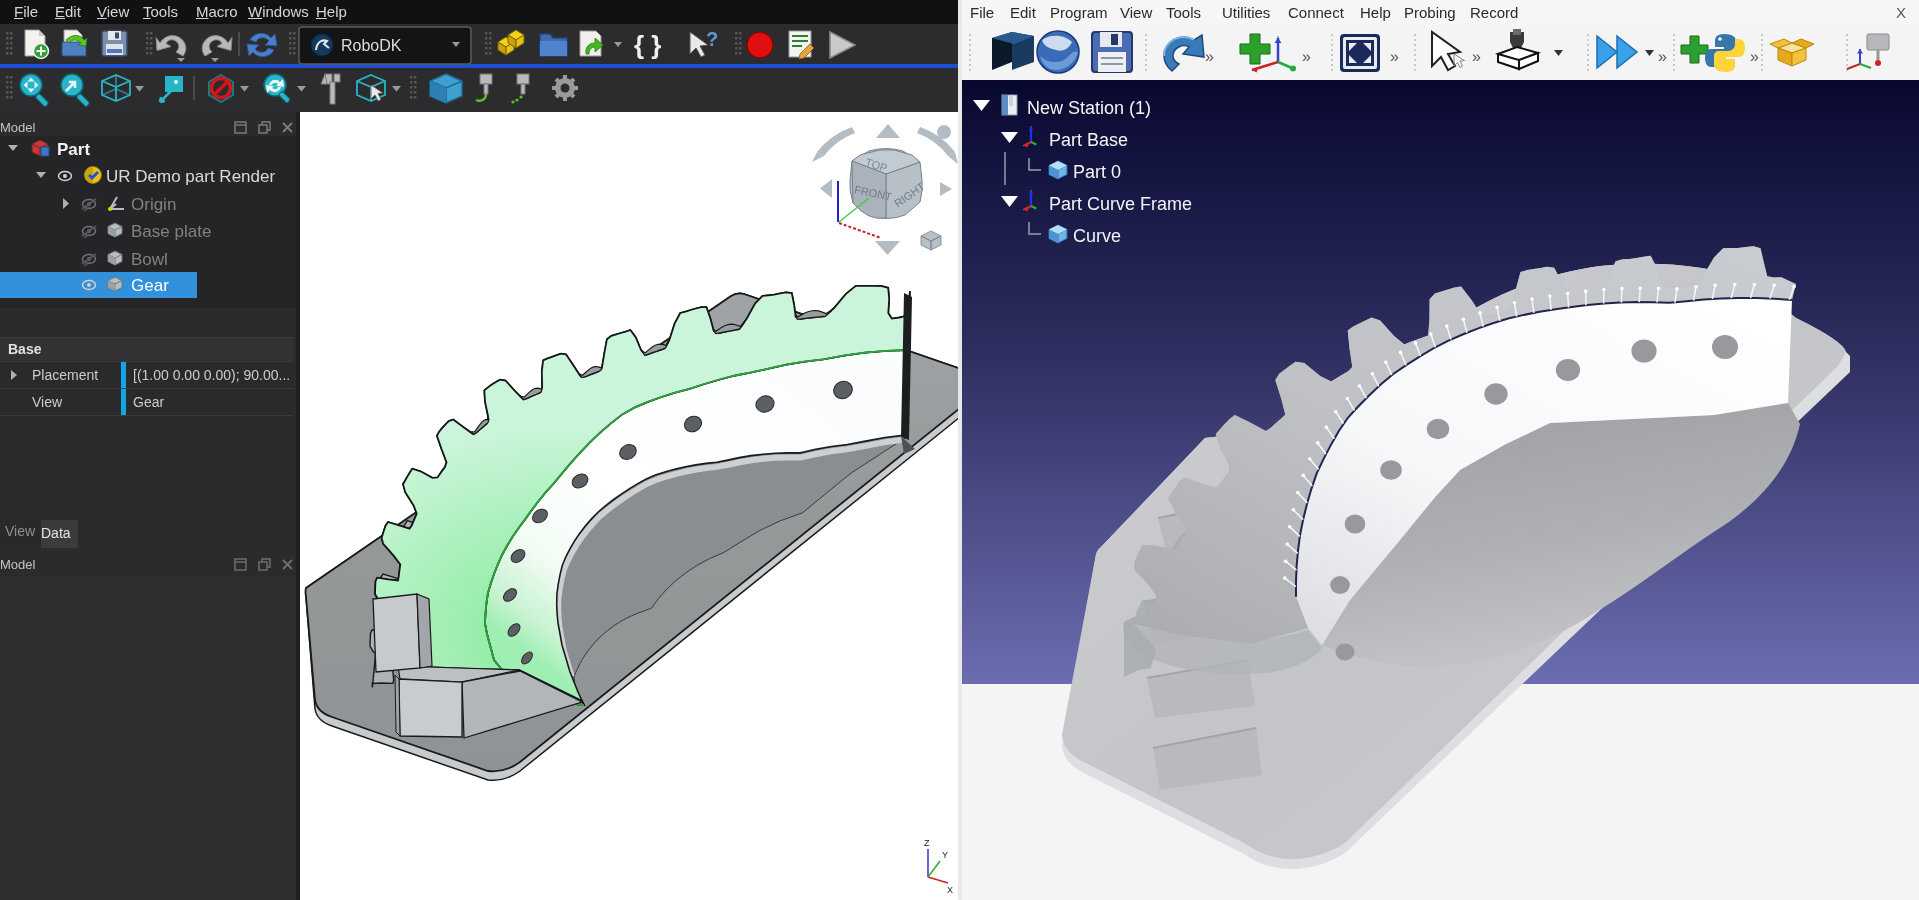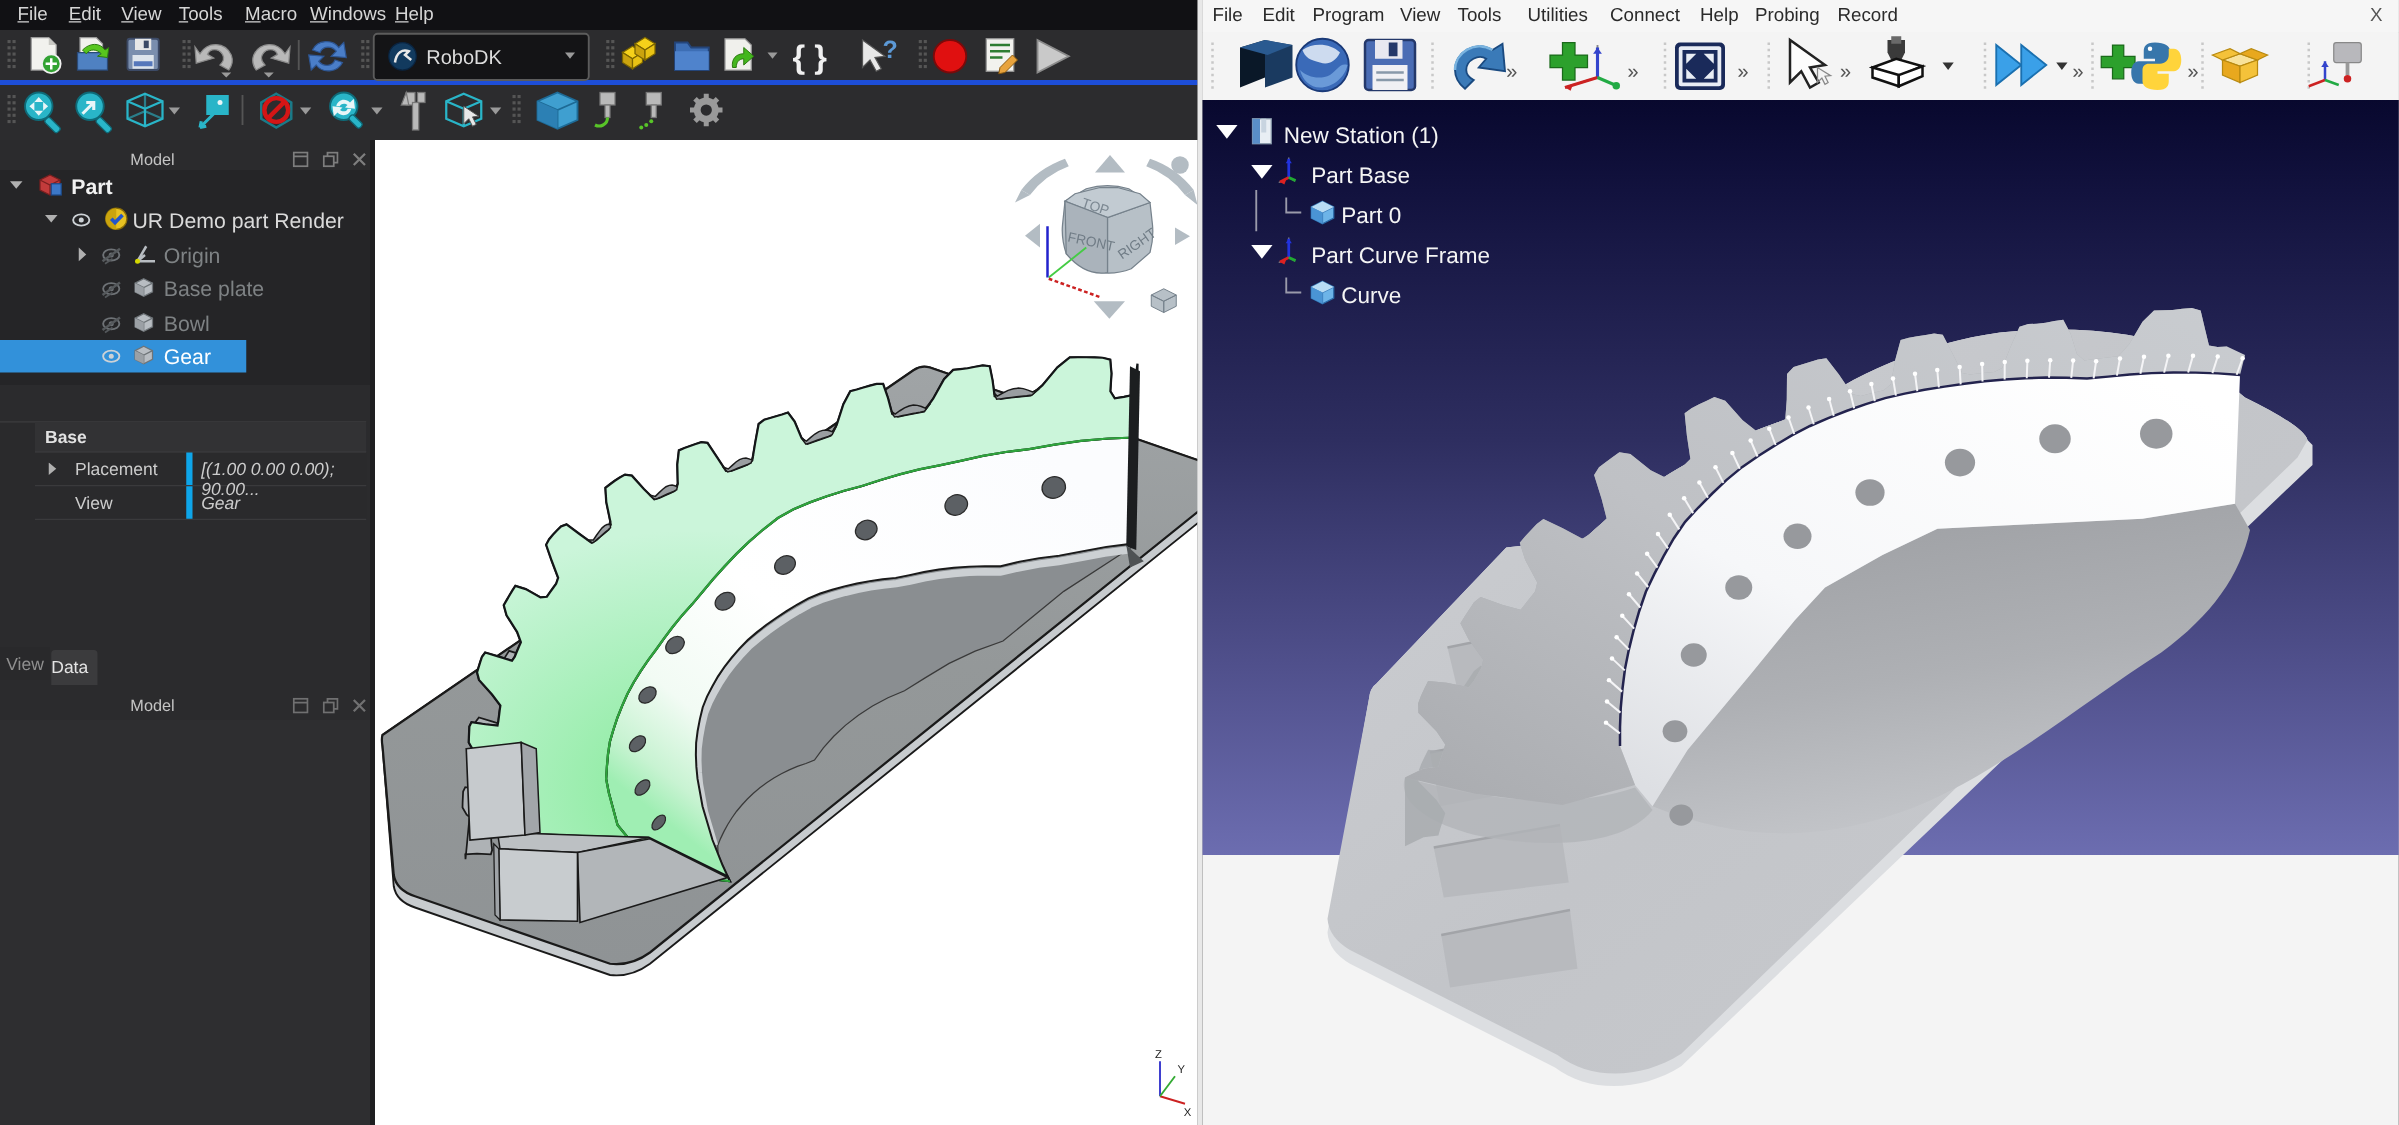--- a/index.html
+++ b/index.html
@@ -2,31 +2,31 @@
 <html><head><meta charset="utf-8"><style>
 * { margin:0; padding:0; box-sizing:border-box; }
 html,body { width:1919px; height:900px; overflow:hidden; background:#2c2c2e;
   font-family:"Liberation Sans", sans-serif; }
 #fc { position:absolute; left:0; top:0; width:958px; height:900px; background:#2c2c2e; }
 #fc-menu { position:absolute; left:0; top:0; width:958px; height:24px; background:#111114; color:#d6d6d6; font-size:15px; }
 #fc-menu span { position:absolute; top:3px; }
 #fc-tb1 { position:absolute; left:0; top:24px; width:958px; height:44px; border-bottom:4px solid #1d4ed8; }
 #fc-tb2 { position:absolute; left:0; top:68px; width:958px; height:44px; }
 #fc-dock { position:absolute; left:0; top:112px; width:296px; height:788px; background:#2b2b2d; }
-.titlebar { position:absolute; left:0; width:244px; height:22px; color:#c4c4c4; font-size:13px; text-align:center; line-height:22px; }
+.titlebar { position:absolute; left:0; width:244px; height:22px; color:#c4c4c4; font-size:13px; text-align:left; line-height:22px; }
 .wctl { position:absolute; width:13px; height:13px; opacity:.75; }
 #fc-view { position:absolute; left:300px; top:112px; width:658px; height:788px; background:#ffffff; }
 #split { position:absolute; left:296px; top:112px; width:4px; height:788px; background:#1f1f21; }
 #winsep { position:absolute; left:958px; top:0; width:4px; height:900px; background:#e8e8e8; }
-#props { position:absolute; left:0; top:225px; width:293px; background:#2a2a2c; border-top:1px solid #3c3c3e;padding-left:28px; }
+#props { position:absolute; left:0; top:225px; width:293px; background:#2a2a2c; border-top:1px solid #3c3c3e; }
 .prow { position:relative; height:27px; border-bottom:1px solid #3a3a3c; font-size:14px; color:#cccccc; }
 .pc1 { position:absolute; left:0; top:0; width:126px; height:100%; border-right:5px solid #0ea5e9; }
 .pc1 span { position:absolute; left:32px; top:5px; }
 .pc2 { position:absolute; left:127px; top:0; right:0; height:100%; }
-.pc2 span { position:absolute; left:6px; top:5px;font-style:italic; }
+.pc2 span { position:absolute; left:6px; top:5px; }
 #rdk { position:absolute; left:962px; top:0; width:957px; height:900px; background:#f4f4f4; }
 #rdk-menu { position:absolute; left:0; top:0; width:957px; height:26px; background:#f6f6f6; color:#2a2a2a; font-size:15px; }
 #rdk-menu span { position:absolute; top:4px; }
 #rdk-tb { position:absolute; left:0; top:26px; width:957px; height:54px; background:#f4f4f4; }
 #rdk-view { position:absolute; left:0; top:80px; width:957px; height:604px;
   background:linear-gradient(#08082e, #12123e 12%, #2e2e60 45%, #50508c 75%, #6c6db0 100%); }
 </style></head><body>
 <div id="fc">
  <div id="fc-menu">
   <span style="left:14px"><u>F</u>ile</span>

